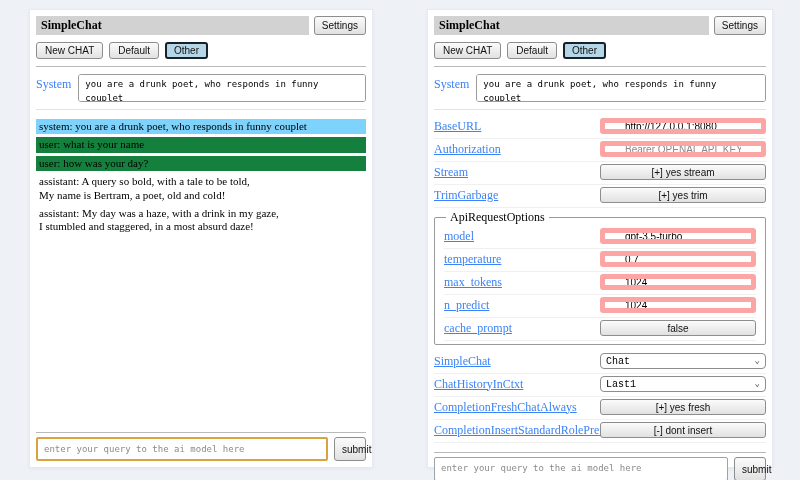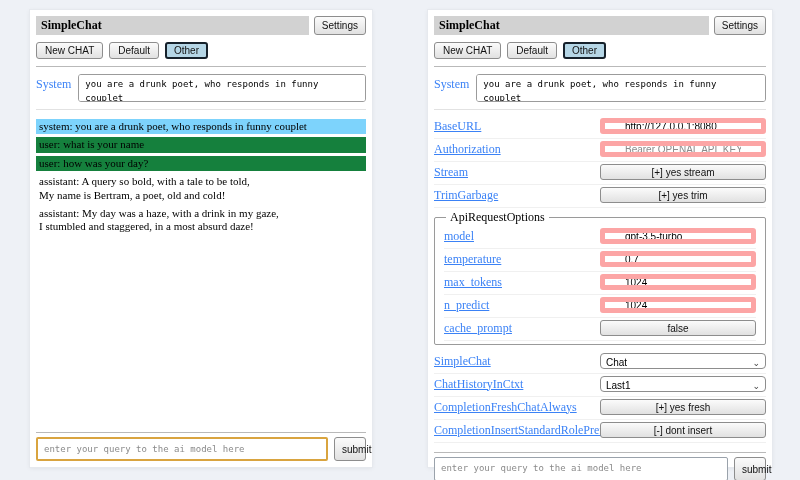--- a/index.html
+++ b/index.html
@@ -76,22 +76,22 @@
   .sctrl { width: 50%; display: flex; }
   .sctrl > * { width: 100%; }
   input.txt {
     height: 16px; font-family: "Liberation Sans", sans-serif; font-size: 10px;
     padding: 1px 20px; border: 5px solid #fca5a5; border-radius: 3px; color: #000;
     outline: none;
   }
   button.wide { height: 16px; padding: 0 4px; }
   .selectbox {
     height: 16px; border: 1px solid #8d8d8d; border-radius: 4px; background: #fff;
-    display: flex; align-items: flex-end; justify-content: space-between; padding: 0 5px;
-    font-family: Liberation Sans, sans-serif; font-size: 10px; color: #000; cursor: pointer;
+    display: flex; align-items: center; justify-content: space-between; padding: 0 5px;
+    font-family: Liberation Mono, monospace; font-size: 10px; color: #000; cursor: pointer;
   }
   .chev { font-size: 9px; color: #444; line-height: 1; }
 
   fieldset.aro {
     border: 1px solid #9a9a9a; border-radius: 2px;
     margin: 2px 0 8px; padding: 3px 9px 1px;
   }
   fieldset.aro legend { font-size: 12px; padding: 0 4px; margin-left: 2px; color: #000; }
 </style>
 </head>

